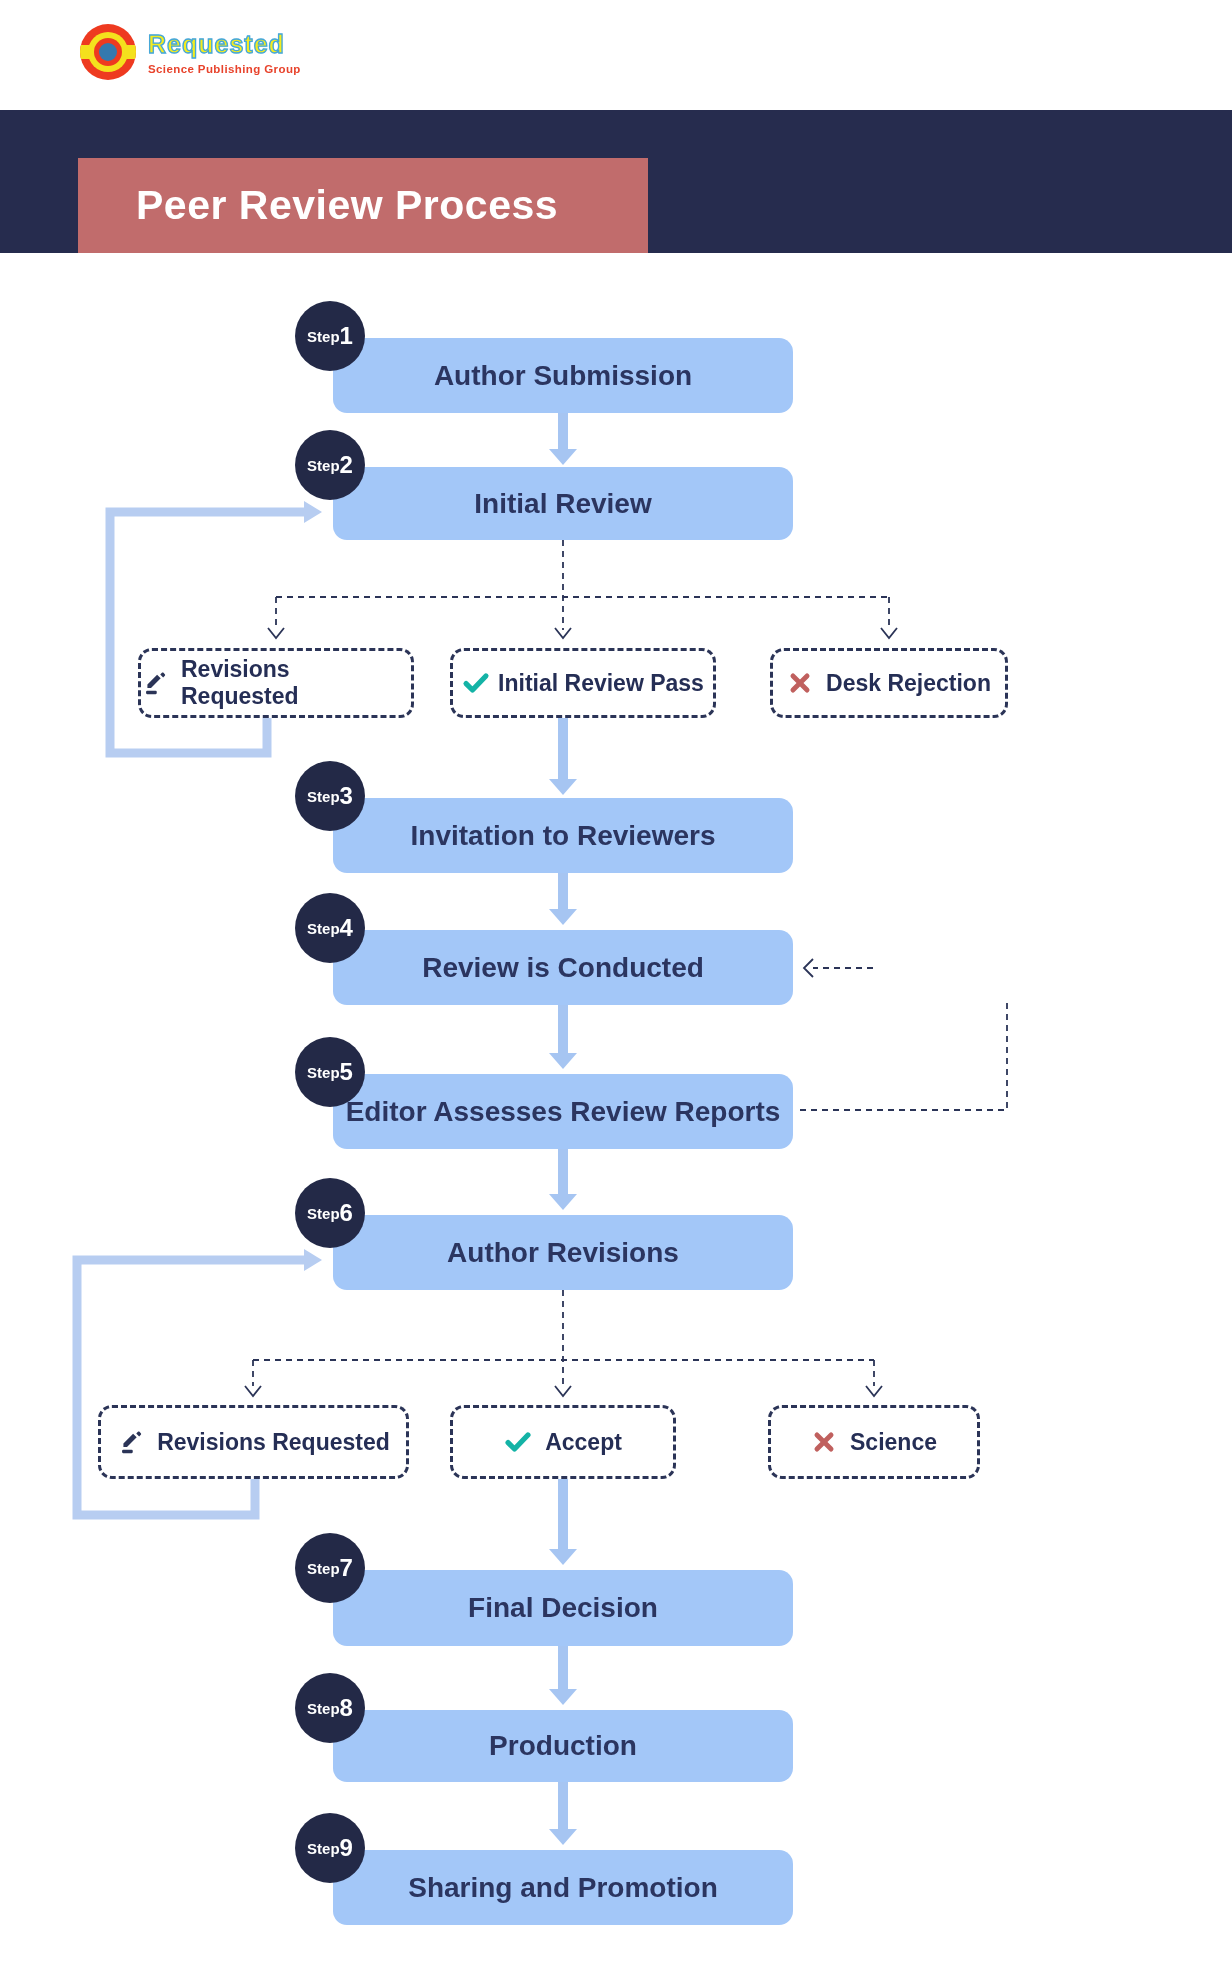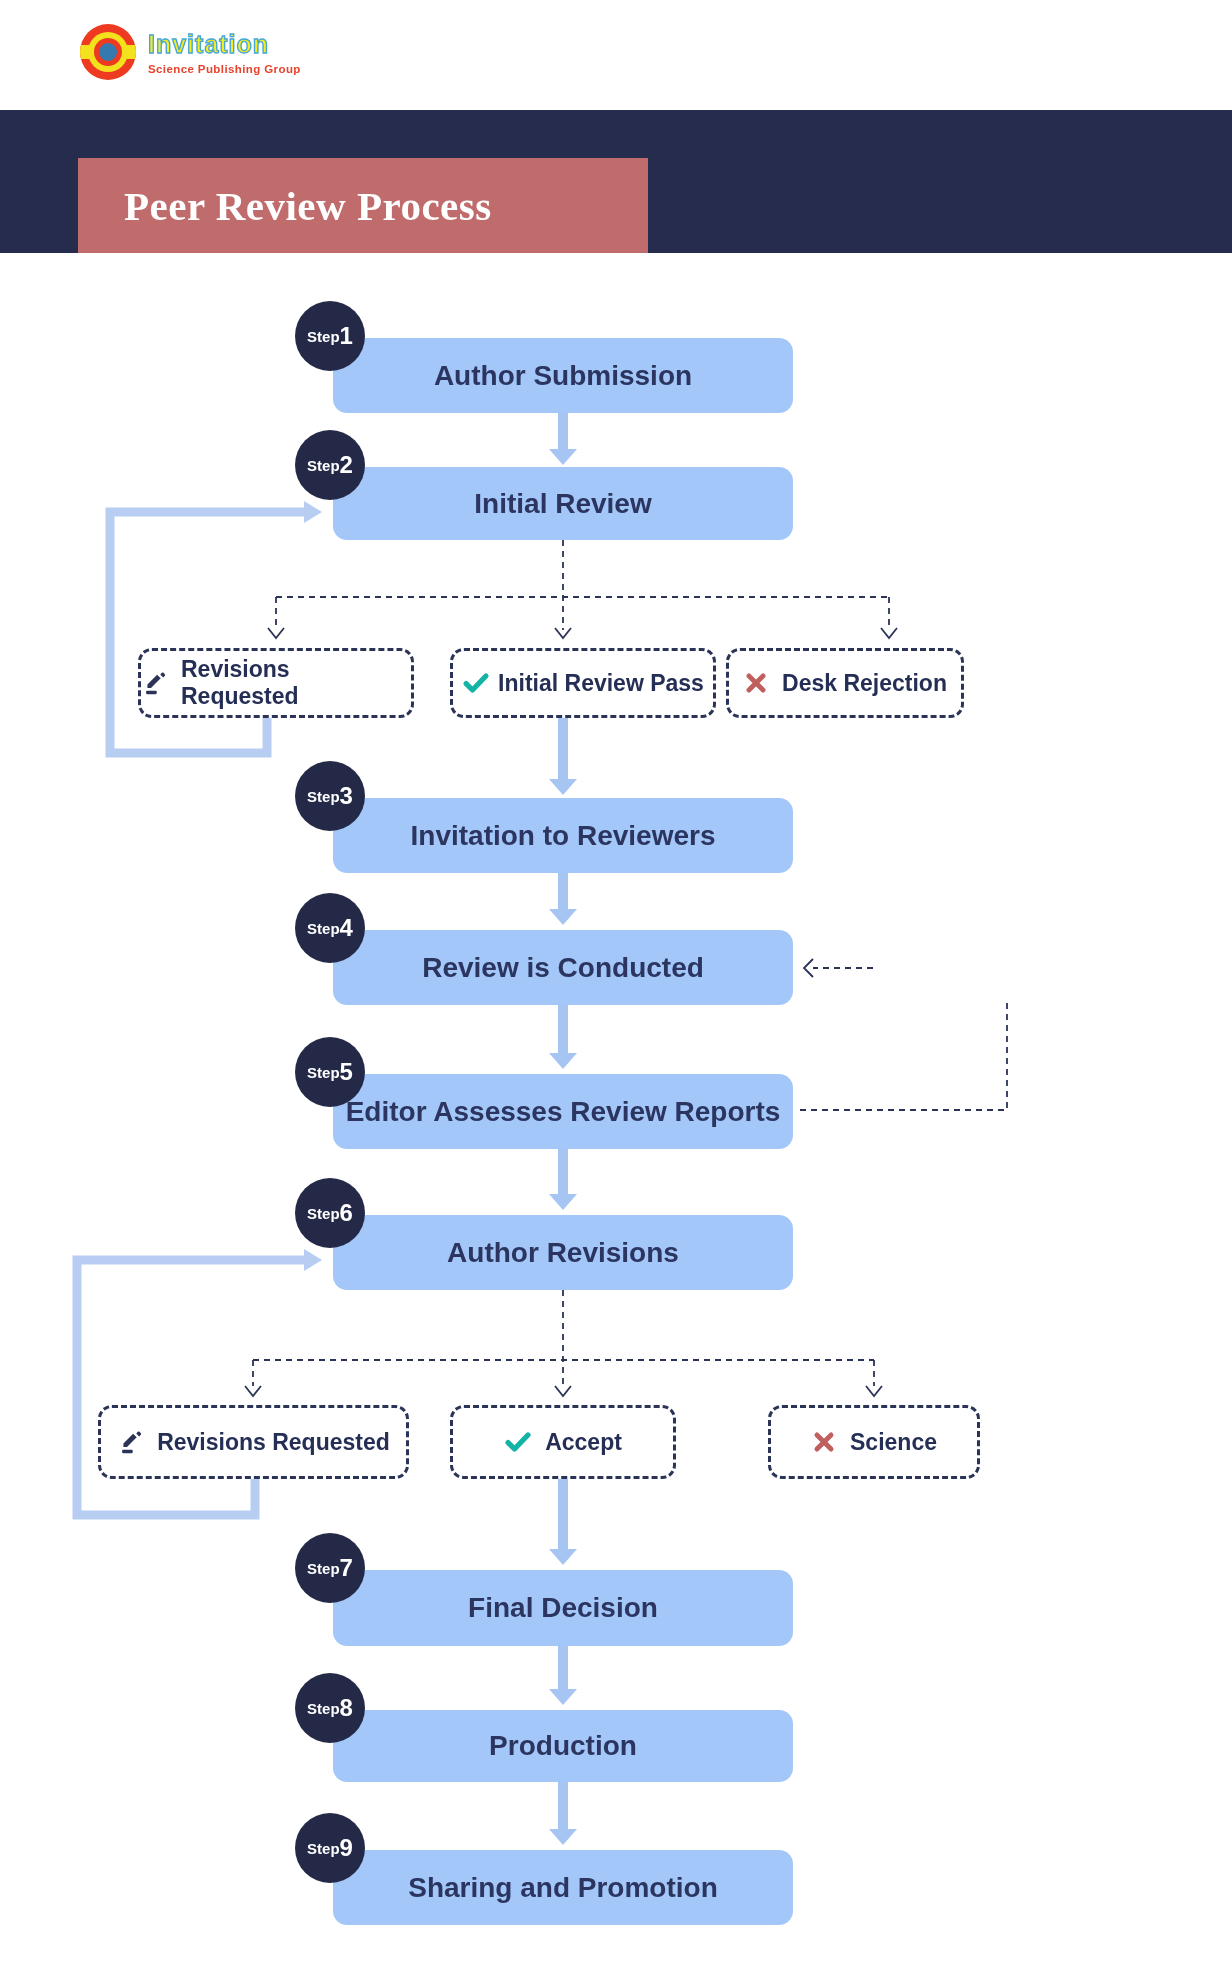--- a/index.html
+++ b/index.html
@@ -6,21 +6,21 @@
   .canvas{
     position:relative;width:1232px;height:1986px;background:#ffffff;
     font-family:"Liberation Sans","DejaVu Sans",sans-serif;overflow:hidden;
   }
 
   
   .topband{position:absolute;left:0;top:0;width:1232px;height:110px;background:#ffffff;}
   .navband{position:absolute;left:0;top:110px;width:1232px;height:143px;background:#262c4e;}
   .titlebox{
     position:absolute;left:78px;top:158px;width:570px;height:95px;background:#c16c6c;
-    display:flex;align-items:center;padding-left:46px;box-sizing:border-box;font-family:Liberation Serif, serif;
+    display:flex;align-items:center;padding-left:58px;box-sizing:border-box;
   }
   .titlebox h1{margin:0;color:#ffffff;font-size:41px;font-weight:700;letter-spacing:.5px;}
 
   
   .logo{position:absolute;left:80px;top:24px;display:flex;align-items:center;gap:12px;}
   .logo-mark{position:relative;width:56px;height:56px;border-radius:50%;background:#ee3a20;overflow:hidden;flex:0 0 auto;}
   .logo-stripe{position:absolute;left:0;top:21px;width:56px;height:14px;background:#f4e11d;}
   .logo-ring{position:absolute;left:8px;top:8px;width:40px;height:40px;border-radius:50%;background:#f4e11d;}
   .logo-ring2{position:absolute;left:14px;top:14px;width:28px;height:28px;border-radius:50%;background:#ee3a20;}
   .logo-core{position:absolute;left:19px;top:19px;width:18px;height:18px;border-radius:50%;background:#3579ae;}
@@ -66,21 +66,21 @@
 
   <div class="topband"></div>
   <div class="logo">
     <div class="logo-mark">
       <div class="logo-stripe"></div>
       <div class="logo-ring"></div>
       <div class="logo-ring2"></div>
       <div class="logo-core"></div>
     </div>
     <div class="logo-text">
-      <div class="brand">Invitation</div>
+      <div class="brand">Requested</div>
       <div class="tagline">Science Publishing Group</div>
     </div>
   </div>
   <div class="navband"></div>
   <div class="titlebox">
     <h1>Peer Review Process</h1>
   </div>
 
   <svg class="connectors" width="1232" height="1986" viewBox="0 0 1232 1986">
 
@@ -191,21 +191,21 @@
     <span>Revisions Requested</span>
   </div>
   <div class="decision" style="left:450px;top:648px;width:266px;height:70px;gap:8px;">
     <span class="icn">
       <svg width="28" height="28" viewBox="0 0 24 24">
           <path d="M3.5 12.5l5.5 5.5L20.5 6" fill="none" stroke="#14b3a6" stroke-width="4.5" stroke-linecap="round" stroke-linejoin="round"></path>
         </svg>
     </span>
     <span>Initial Review Pass</span>
   </div>
-  <div class="decision" style="left:726px;top:648px;width:238px;height:70px;justify-content:center;">
+  <div class="decision" style="left:770px;top:648px;width:238px;height:70px;justify-content:center;">
     <span class="icn">
       <svg width="26" height="26" viewBox="0 0 24 24">
           <path d="M5.5 5.5l13 13M18.5 5.5l-13 13" fill="none" stroke="#c0605e" stroke-width="4.5" stroke-linecap="round"></path>
         </svg>
     </span>
     <span>Desk Rejection</span>
   </div>
 
 
   <div class="decision" style="left:98px;top:1405px;width:311px;height:74px;">

